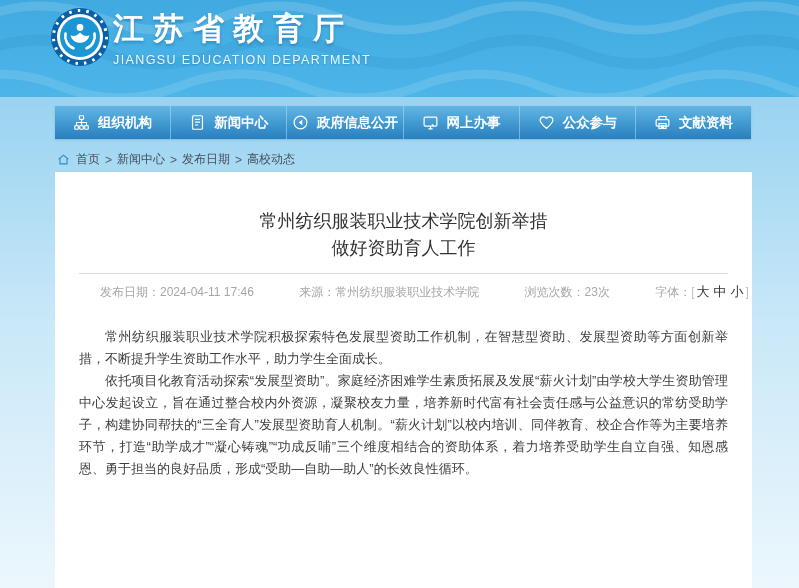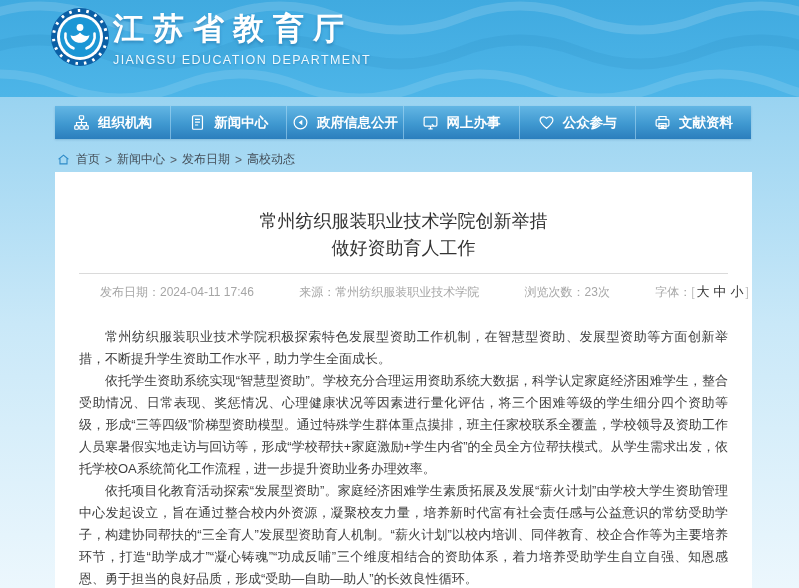--- a/index.html
+++ b/index.html
@@ -187,16 +187,15 @@
     <span class="grp"><span>发布日期：</span><span>2024-04-11 17:46</span></span>
     <span class="grp"><span>来源：</span><span>常州纺织服装职业技术学院</span></span>
     <span class="grp"><span>浏览次数：</span><span>23次</span></span>
     <span class="grp font-sel">
       <span>字体：</span><span class="bracket">[</span><span class="font-opt">大</span><span class="font-opt">中</span><span class="font-opt">小</span><span class="bracket">]</span>
     </span>
   </div>
 
   <div class="body-text">
     <p>常州纺织服装职业技术学院积极探索特色发展型资助工作机制，在智慧型资助、发展型资助等方面创新举措，不断提升学生资助工作水平，助力学生全面成长。</p>
-    <p>依托学生资助系统实现“智慧型资助”。学校充分合理运用资助系统大数据，科学认定家庭经济困难学生，整合受助情况、日常表现、奖惩情况、心理健康状况等因素进行量化评估，将三个困难等级的学生细分四个资助等级，形成“三等四级”阶梯型资助模型。通过特殊学生群体重点摸排，班主任家校联系全覆盖，学校领导及资助工作人员寒暑假实地走访与回访等，形成“学校帮扶+家庭激励+学生内省”的全员全方位帮扶模式。从学生需求出发，依托学校OA系统简化工作流程，进一步提升资助业务办理效率。</p>
     <p>依托项目化教育活动探索“发展型资助”。家庭经济困难学生素质拓展及发展“薪火计划”由学校大学生资助管理中心发起设立，旨在通过整合校内外资源，凝聚校友力量，培养新时代富有社会责任感与公益意识的常纺受助学子，构建协同帮扶的“三全育人”发展型资助育人机制。“薪火计划”以校内培训、同伴教育、校企合作等为主要培养环节，打造“助学成才”“凝心铸魂”“功成反哺”三个维度相结合的资助体系，着力培养受助学生自立自强、知恩感恩、勇于担当的良好品质，形成“受助—自助—助人”的长效良性循环。</p>
   </div>
 </div>
 
 </body></html>

